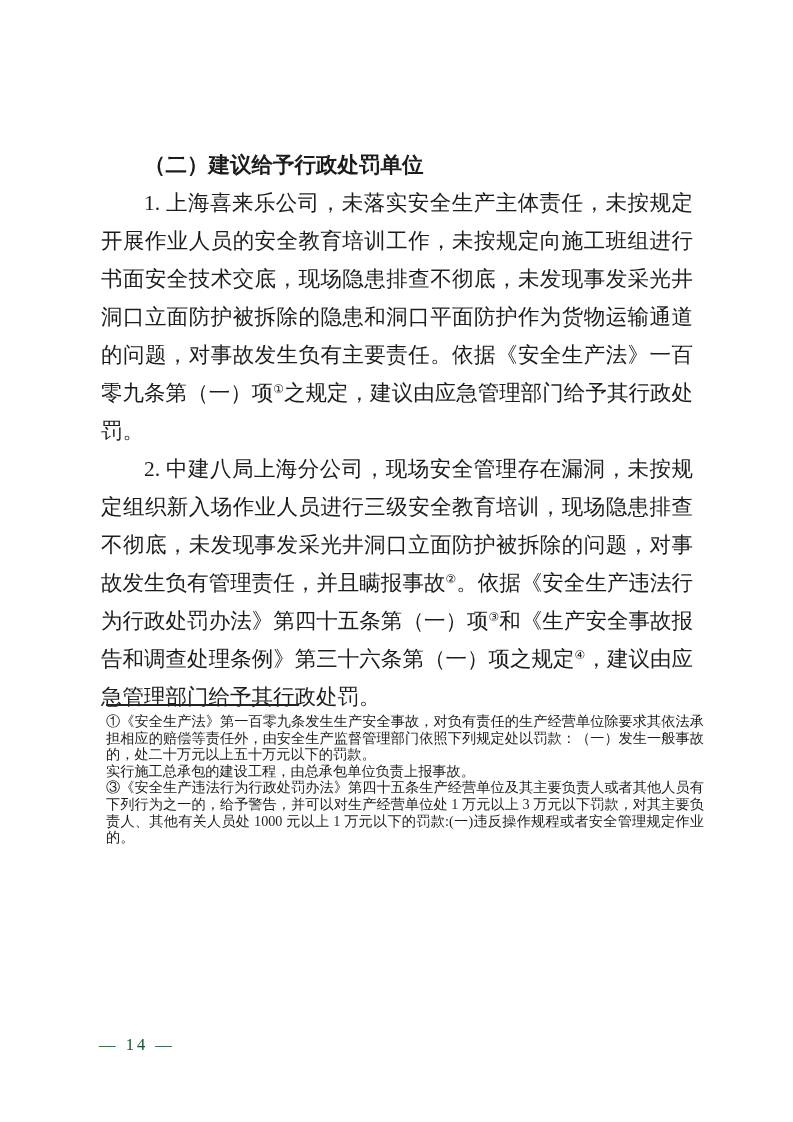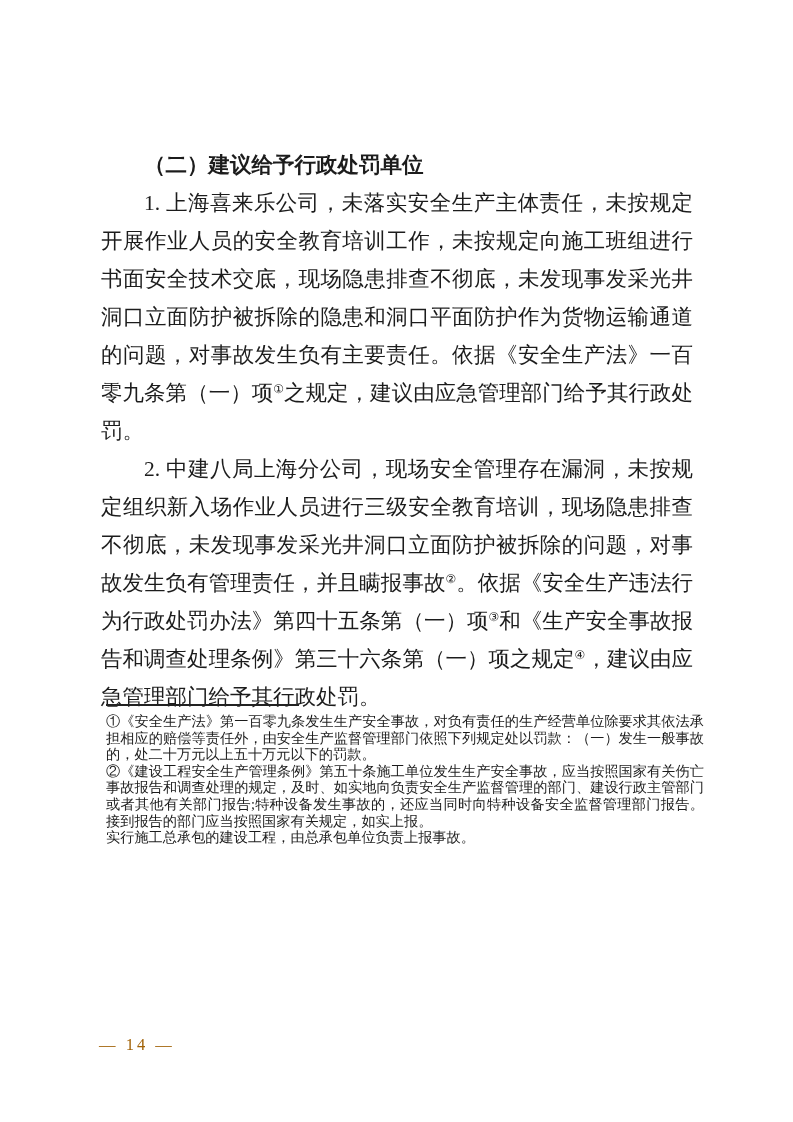--- a/index.html
+++ b/index.html
@@ -50,38 +50,38 @@
     margin:0;
     font-size:14.2px;
     line-height:16.6px;
     text-align:justify;
   }
   .page-number{
     position:absolute;
     left:99px;top:1035px;
     font-size:16.5px;
     letter-spacing:3px;
-    color:#a16207;
+    color:#14532d;
   }
 </style>
 </head>
 <body>
 
 <div class="page">
 
   <div class="body-text">
     <p class="heading">（二）建议给予行政处罚单位</p>
 
     <p class="para"><span>1. 上海喜来乐公司，未落实安全生产主体责任，未按规定开展作业人员的安全教育培训工作，未按规定向施工班组进行书面安全技术交底，现场隐患排查不彻底，未发现事发采光井洞口立面防护被拆除的隐患和洞口平面防护作为货物运输通道的问题，对事故发生负有主要责任。依据《安全生产法》一百零九条第（一）项</span><sup>①</sup><span>之规定，建议由应急管理部门给予其行政处罚。</span></p>
 
     <p class="para"><span>2. 中建八局上海分公司，现场安全管理存在漏洞，未按规定组织新入场作业人员进行三级安全教育培训，现场隐患排查不彻底，未发现事发采光井洞口立面防护被拆除的问题，对事故发生负有管理责任，并且瞒报事故</span><sup>②</sup><span>。依据《安全生产违法行为行政处罚办法》第四十五条第（一）项</span><sup>③</sup><span>和《生产安全事故报告和调查处理条例》第三十六条第（一）项之规定</span><sup>④</sup><span>，建议由应急管理部门给予其行政处罚。</span></p>
   </div>
 
   <div class="footnote-block">
     <div class="fn-divider"></div>
     <p class="fn">①《安全生产法》第一百零九条发生生产安全事故，对负有责任的生产经营单位除要求其依法承担相应的赔偿等责任外，由安全生产监督管理部门依照下列规定处以罚款：（一）发生一般事故的，处二十万元以上五十万元以下的罚款。</p>
-    <p class="fn">②《建设工程安全生产管理条例》第五十条施工单位发生生产安全事故，应当按照国家有关伤亡事故报告和调查处理的规定，及时、如实地向负责安全生产监督管理的部门、建设行政主管部门或者其他有关部门报告;特种设备发生事故的，还应当同时向特种设备安全监督管理部门报告。接到报告的部门应当按照国家有关规定，如实上报。</p>
     <p class="fn">实行施工总承包的建设工程，由总承包单位负责上报事故。</p>
+    <p class="fn">③《安全生产违法行为行政处罚办法》第四十五条生产经营单位及其主要负责人或者其他人员有下列行为之一的，给予警告，并可以对生产经营单位处 1 万元以上 3 万元以下罚款，对其主要负责人、其他有关人员处 1000 元以上 1 万元以下的罚款:(一)违反操作规程或者安全管理规定作业的。</p>
   </div>
 
   <div class="page-number">— 14 —</div>
 
 </div>
 
 </body></html>

